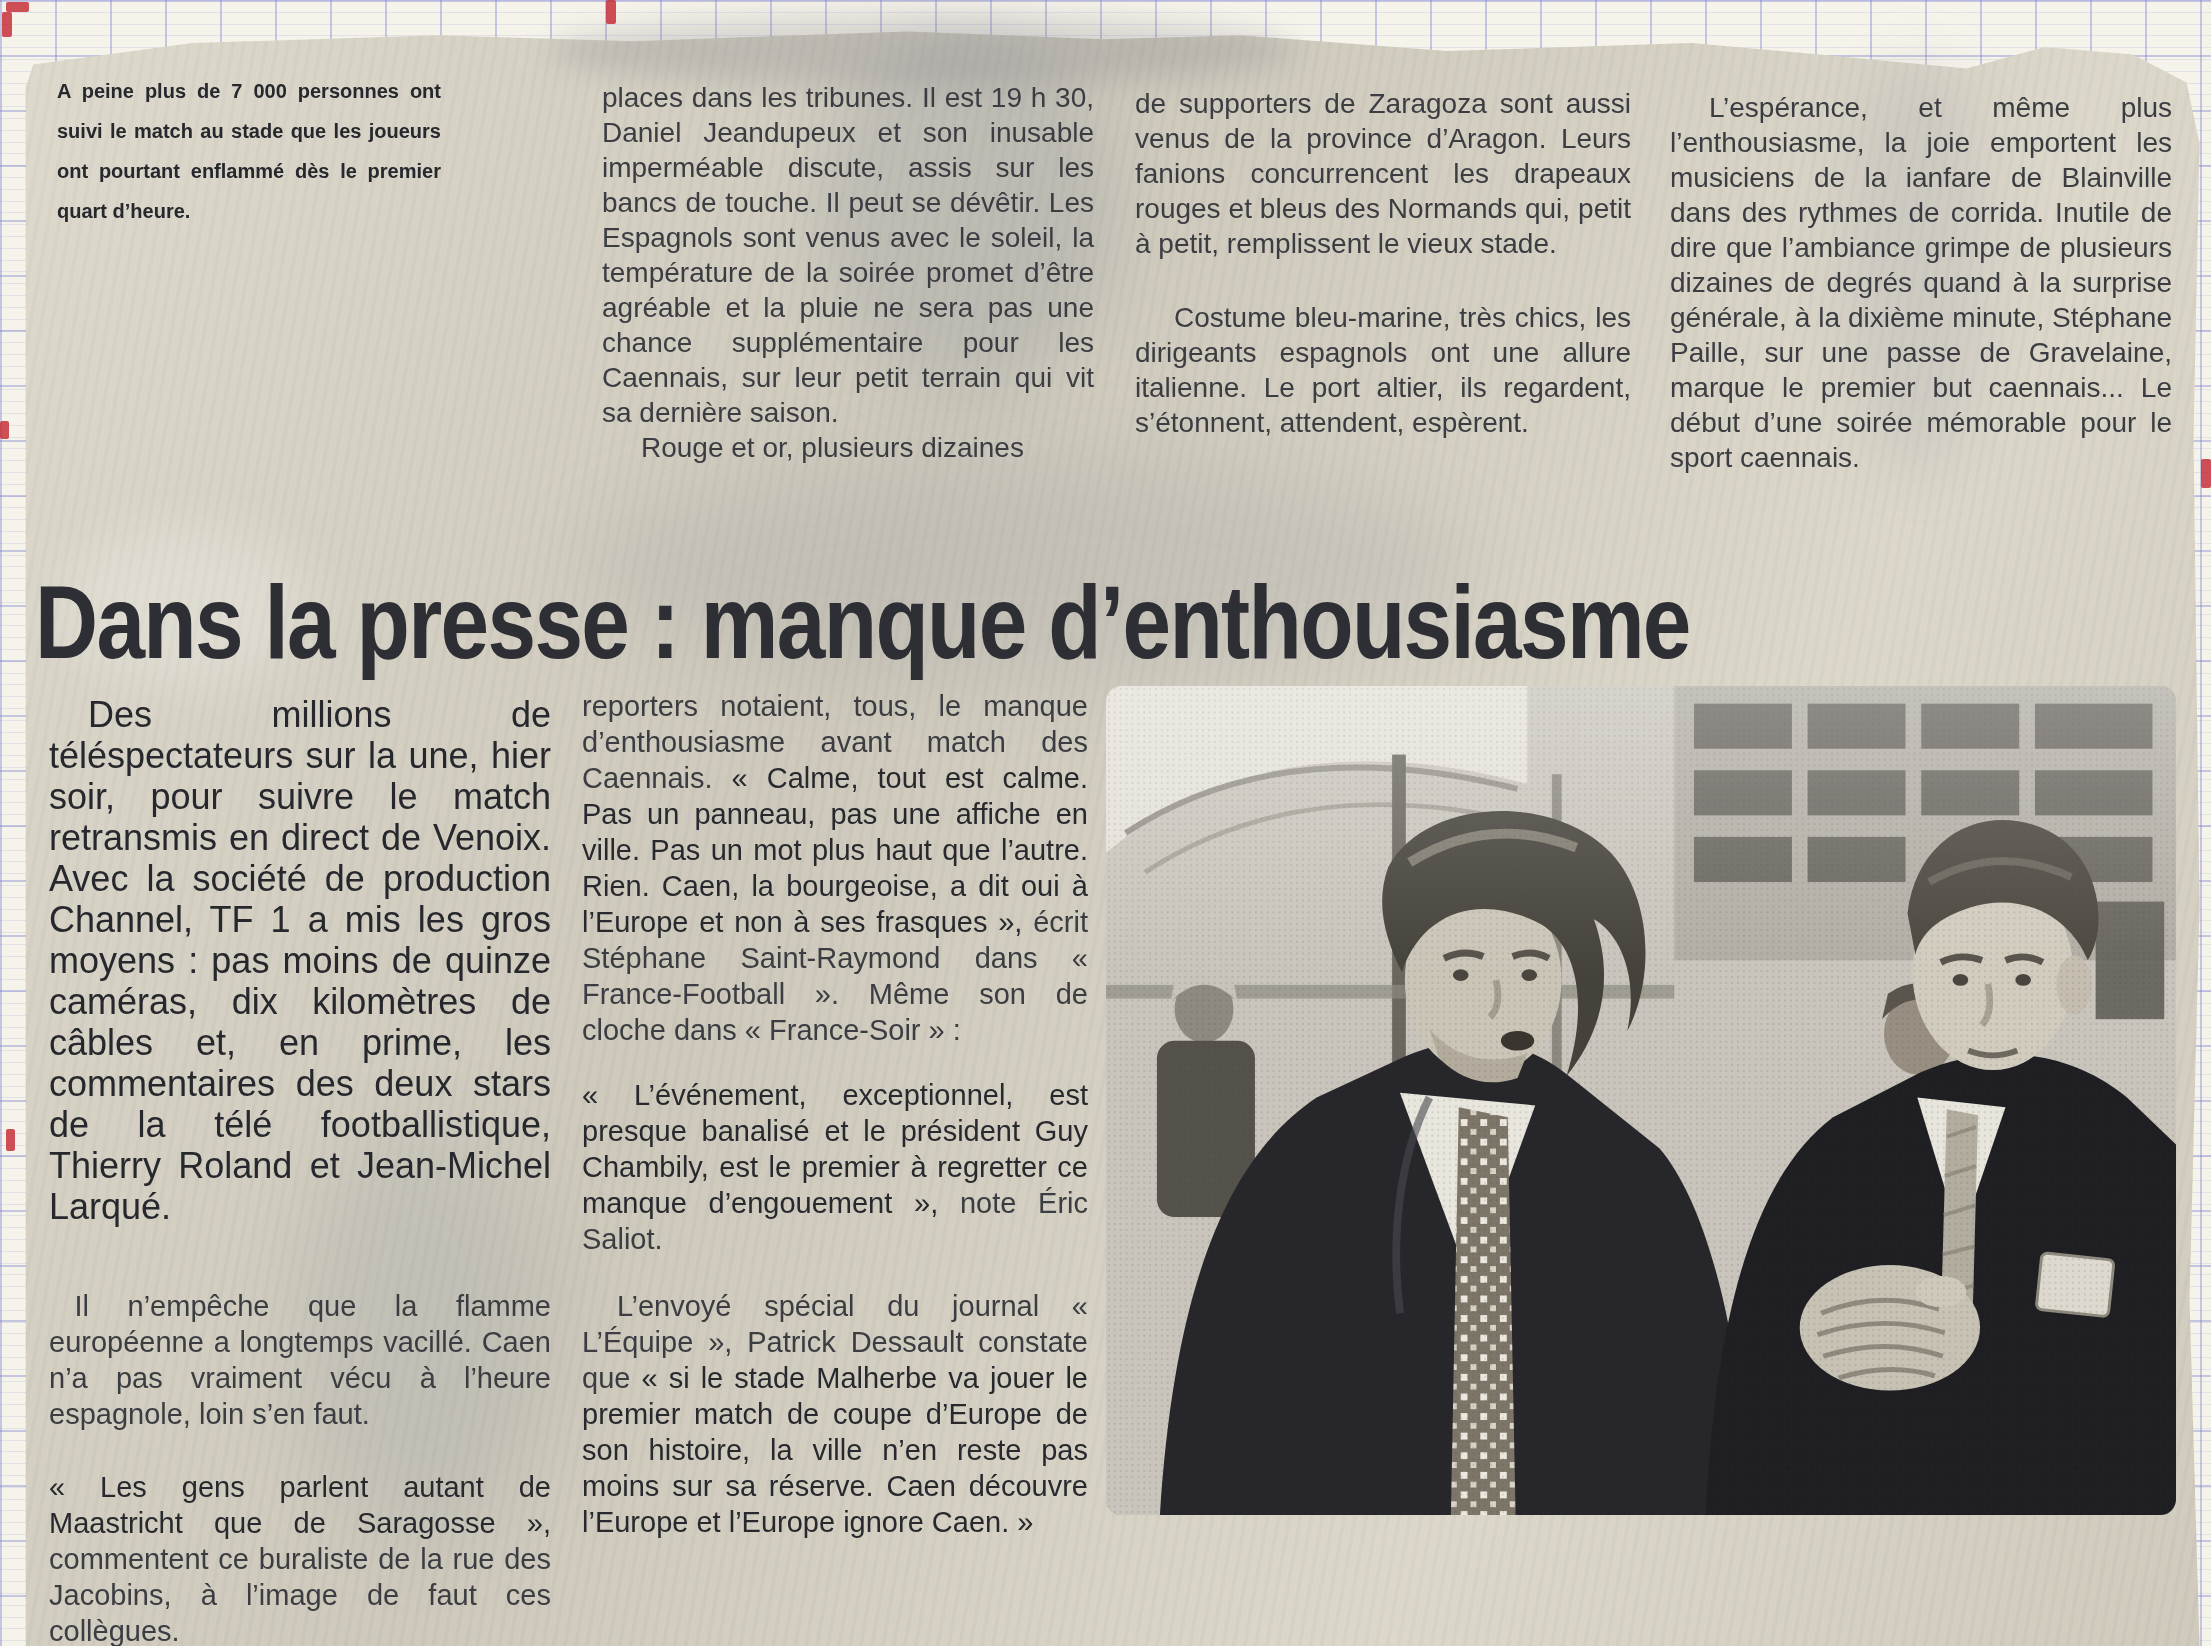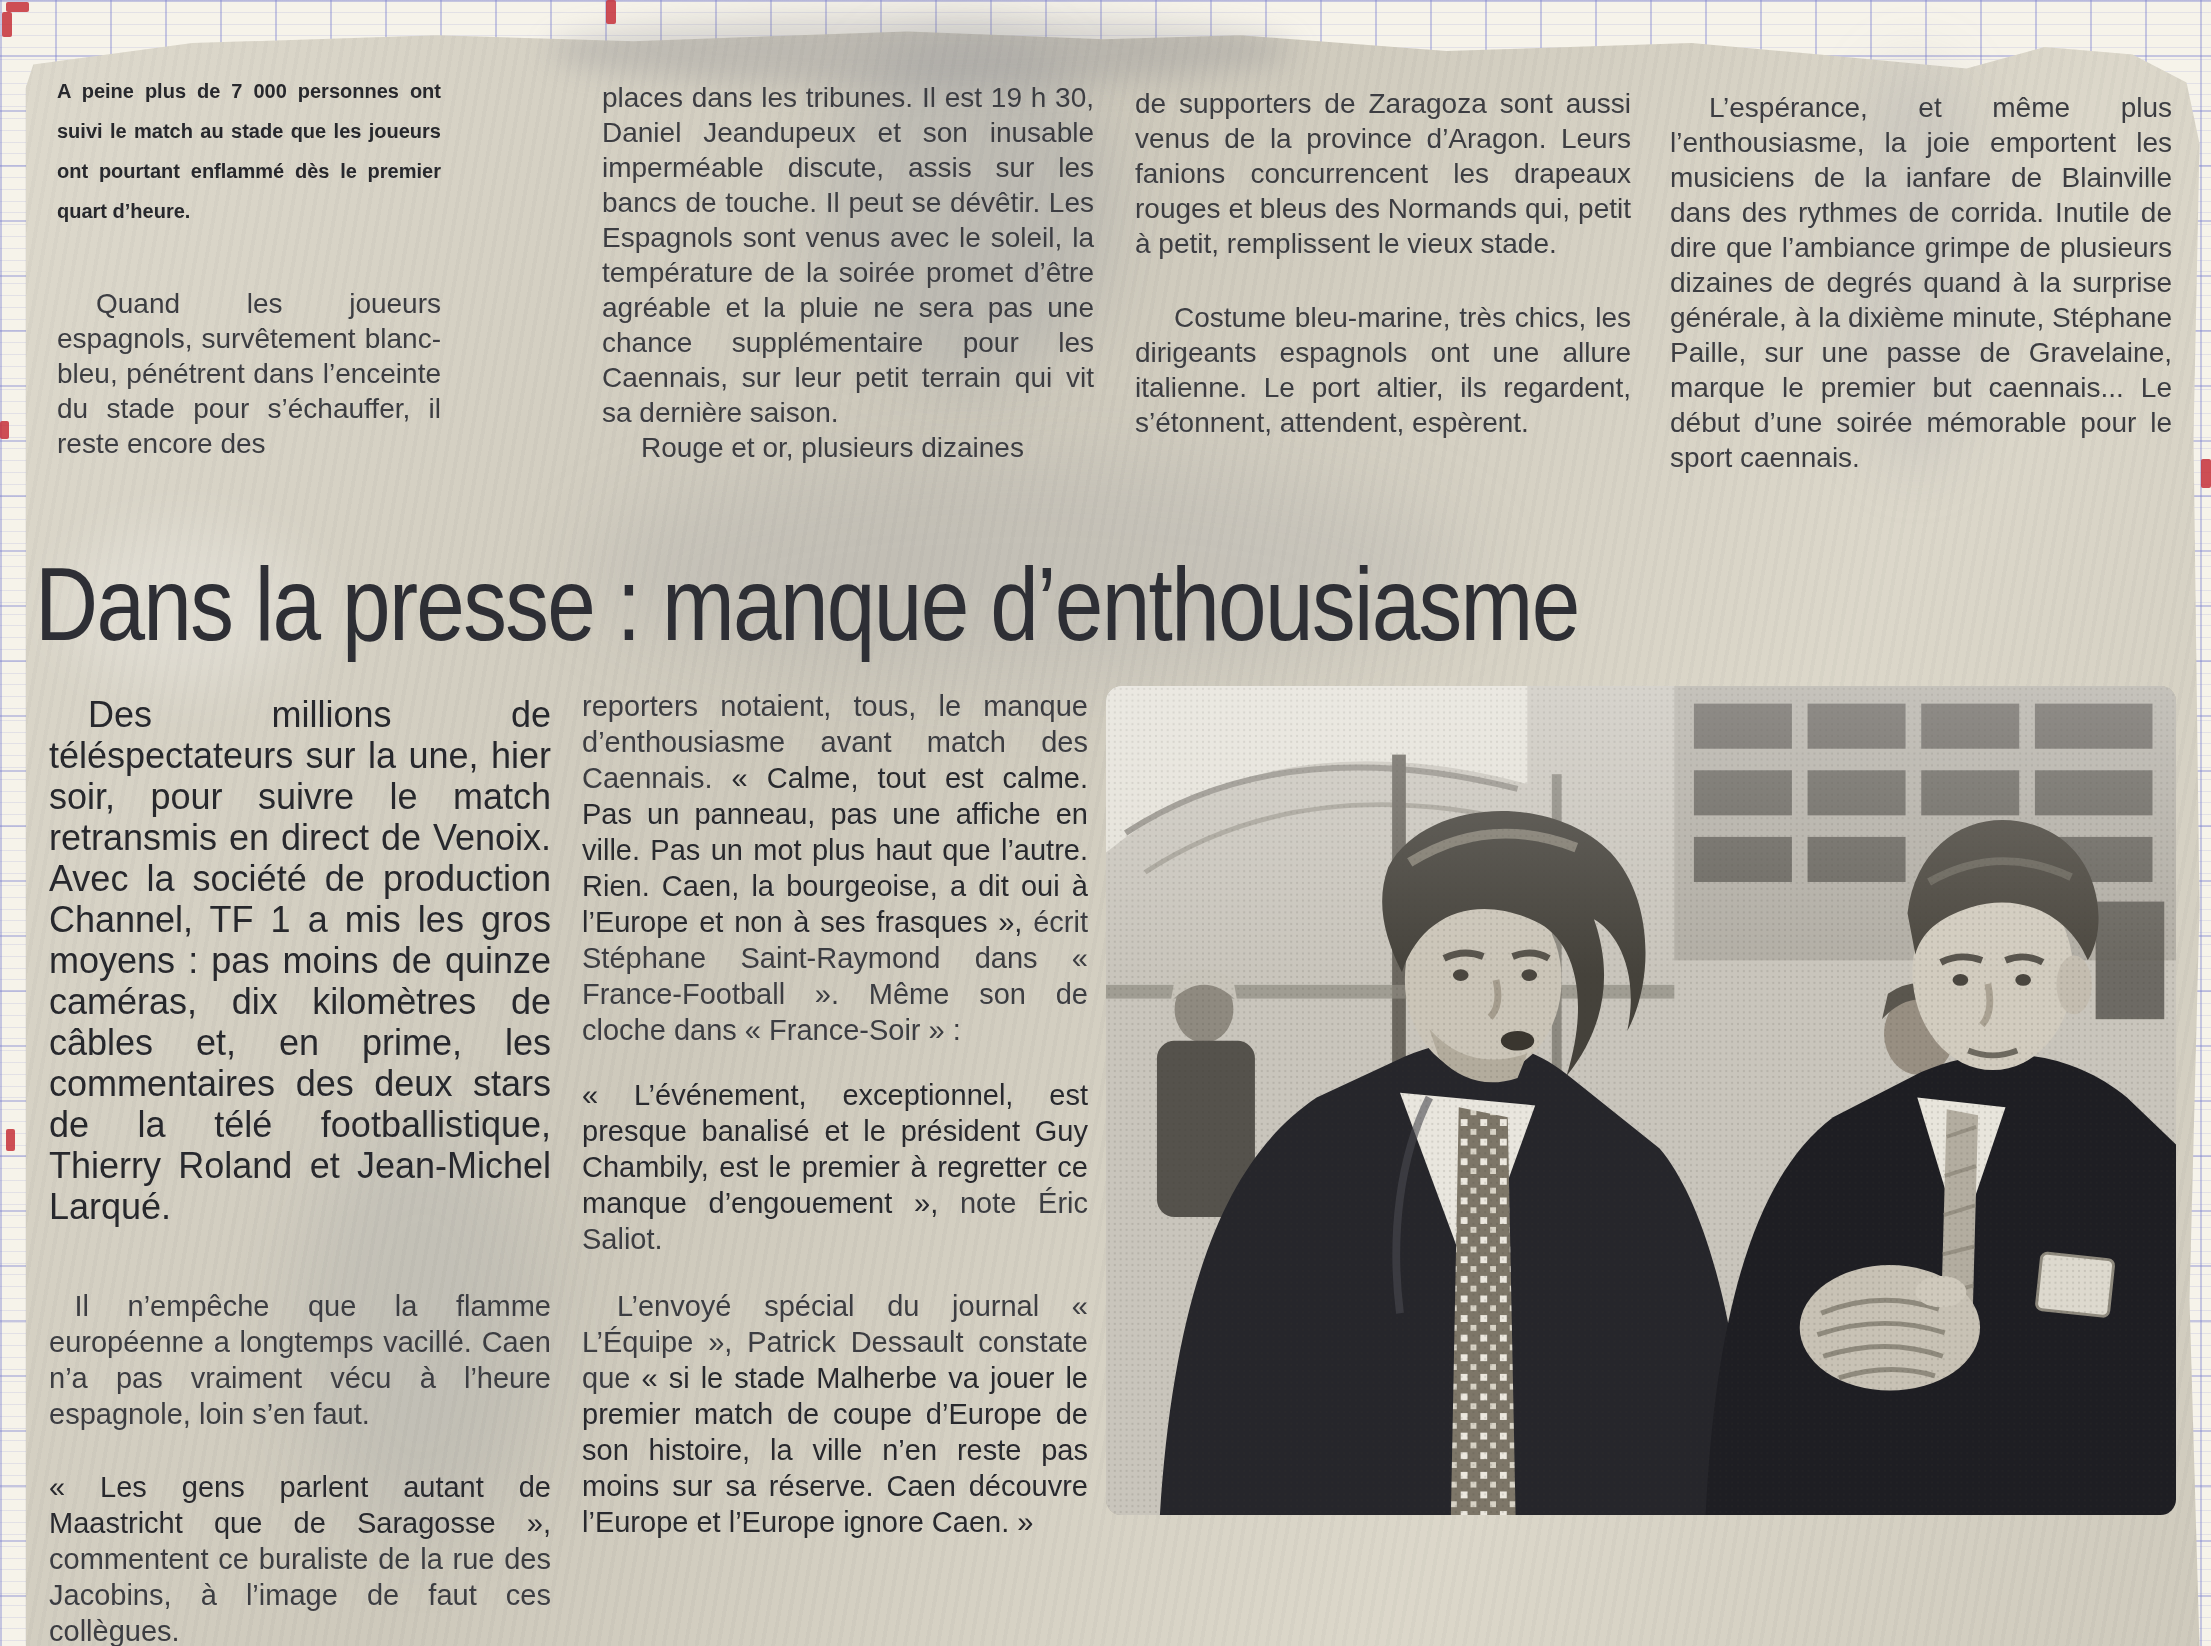--- a/index.html
+++ b/index.html
@@ -25,22 +25,22 @@
   .mark{position:absolute;background:#c5303a;opacity:.85;border-radius:2px;}
   .txt{position:absolute;color:#3c3d42;text-align:justify;}
   .txt p{margin:0;}
   .b{font-weight:400;color:#28292e;}
   .ind{text-indent:39px;}
   .top-size{font-size:28px;line-height:35px;}
   .lead1{font-size:20px;line-height:40px;font-weight:700;color:#27282d;}
   .lead2{font-size:36px;line-height:41px;font-weight:400;color:#27282d;}
   .press-size{font-size:29px;line-height:36px;}
   #headline{
-    position:absolute;left:35px;top:545px;width:2156px;height:137px;
-    color:#2e2f35;font-size:104px;font-weight:400;letter-spacing:-2px;white-space:nowrap;
+    position:absolute;left:35px;top:563px;width:2156px;height:137px;
+    color:#2e2f35;font-size:104px;font-weight:700;letter-spacing:-2px;white-space:nowrap;
   }
   #headline .squeeze{display:inline-block;transform:scaleX(.84);transform-origin:left center;}
   #photo{
     position:absolute;left:1106px;top:686px;width:1070px;height:829px;
     border-radius:15.7px;overflow:hidden;box-shadow:0 0 0 1px rgba(120,115,105,.5) inset;
   }
   #photo svg{display:block;width:100%;height:100%;}
   #caption{
     position:absolute;left:1111px;top:1555px;width:1059px;
     font-style:italic;font-size:29px;line-height:38px;color:#33343a;text-align:left;
@@ -62,21 +62,20 @@
 
   <div class="mark" style="left:5.9px;top:2px;width:23.5px;height:9.8px;"></div>
   <div class="mark" style="left:2px;top:11.8px;width:9.8px;height:25.5px;"></div>
   <div class="mark" style="left:606px;top:0;width:9.8px;height:23.5px;"></div>
   <div class="mark" style="left:0;top:421px;width:8.8px;height:17.6px;"></div>
   <div class="mark" style="left:2201px;top:459px;width:9.8px;height:29px;"></div>
   <div class="mark" style="left:5.9px;top:1129px;width:8.8px;height:21.6px;"></div>
 
   <div class="txt top-size" style="left:57px;top:71px;width:384px;">
     <p class="lead1"><span>A peine plus de 7 000 personnes ont suivi le match au stade que les joueurs ont pourtant enflammé dès le premier quart d’heure.</span></p>
-    <p class="ind" style="margin-top:55px;"><span>Quand les joueurs espagnols, survêtement blanc-bleu, pénétrent dans l’enceinte du stade pour s’échauffer, il reste encore des</span></p>
   </div>
 
   <div class="txt top-size" style="left:602px;top:80px;width:492px;">
     <p><span>places dans les tribunes. Il est 19 h 30, Daniel Jeandupeux et son inusable imperméable discute, assis sur les bancs de touche. Il peut se dévêtir. Les Espagnols sont venus avec le soleil, la température de la soirée promet d’être agréable et la pluie ne sera pas une chance supplémentaire pour les Caennais, sur leur petit terrain qui vit sa dernière saison.</span></p>
     <p class="ind"><span>Rouge et or, plusieurs dizaines</span></p>
   </div>
 
   <div class="txt top-size" style="left:1135px;top:86px;width:496px;">
     <p><span>de supporters de Zaragoza sont aussi venus de la province d’Aragon. Leurs fanions concurrencent les drapeaux rouges et bleus des Normands qui, petit à petit, remplissent le vieux stade.</span></p>
     <p class="ind" style="margin-top:39px;"><span>Costume bleu-marine, très chics, les dirigeants espagnols ont une allure italienne. Le port altier, ils regardent, s’étonnent, attendent, espèrent.</span></p>

